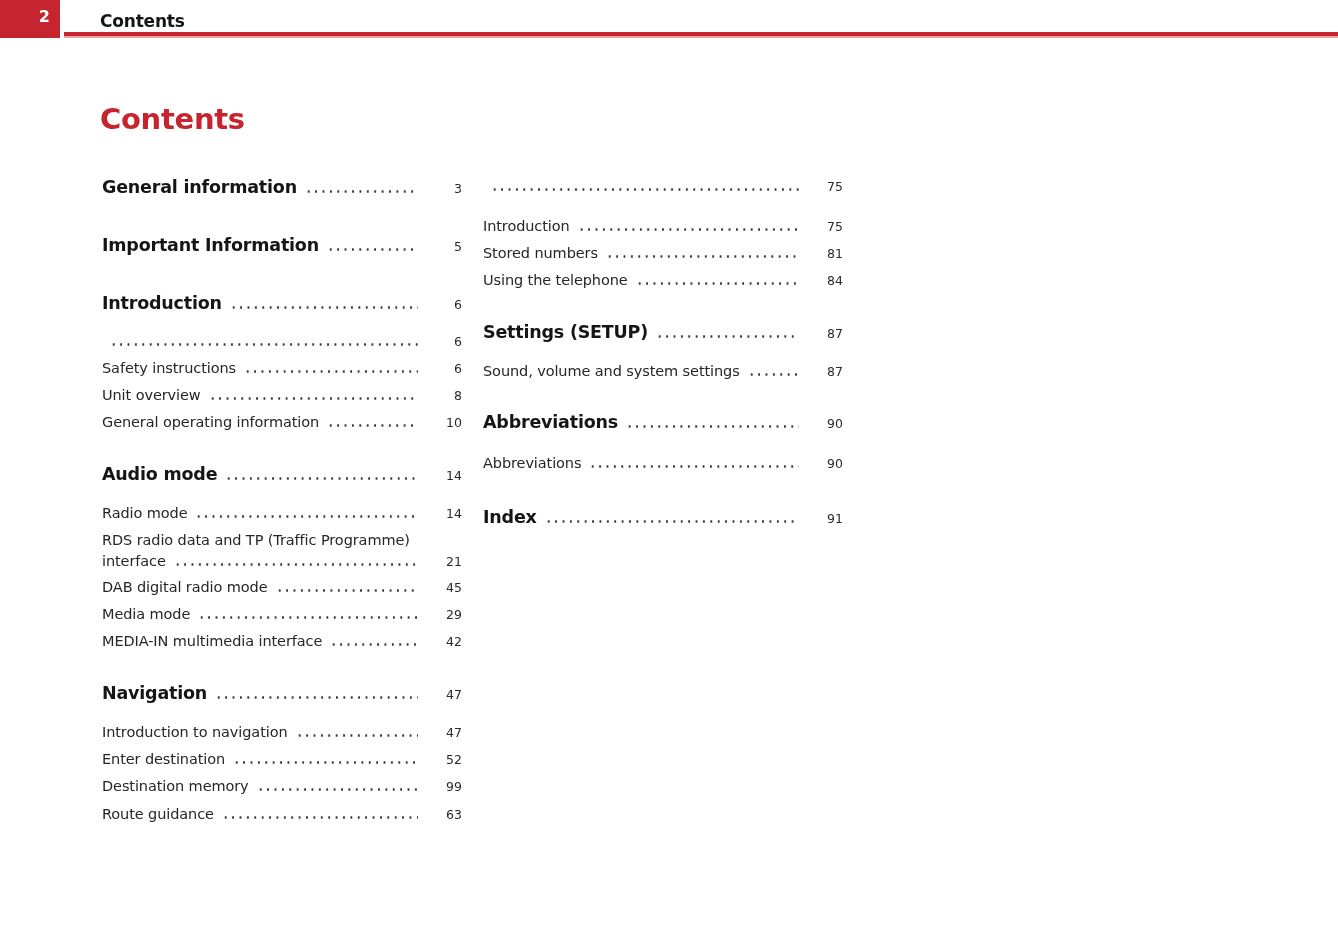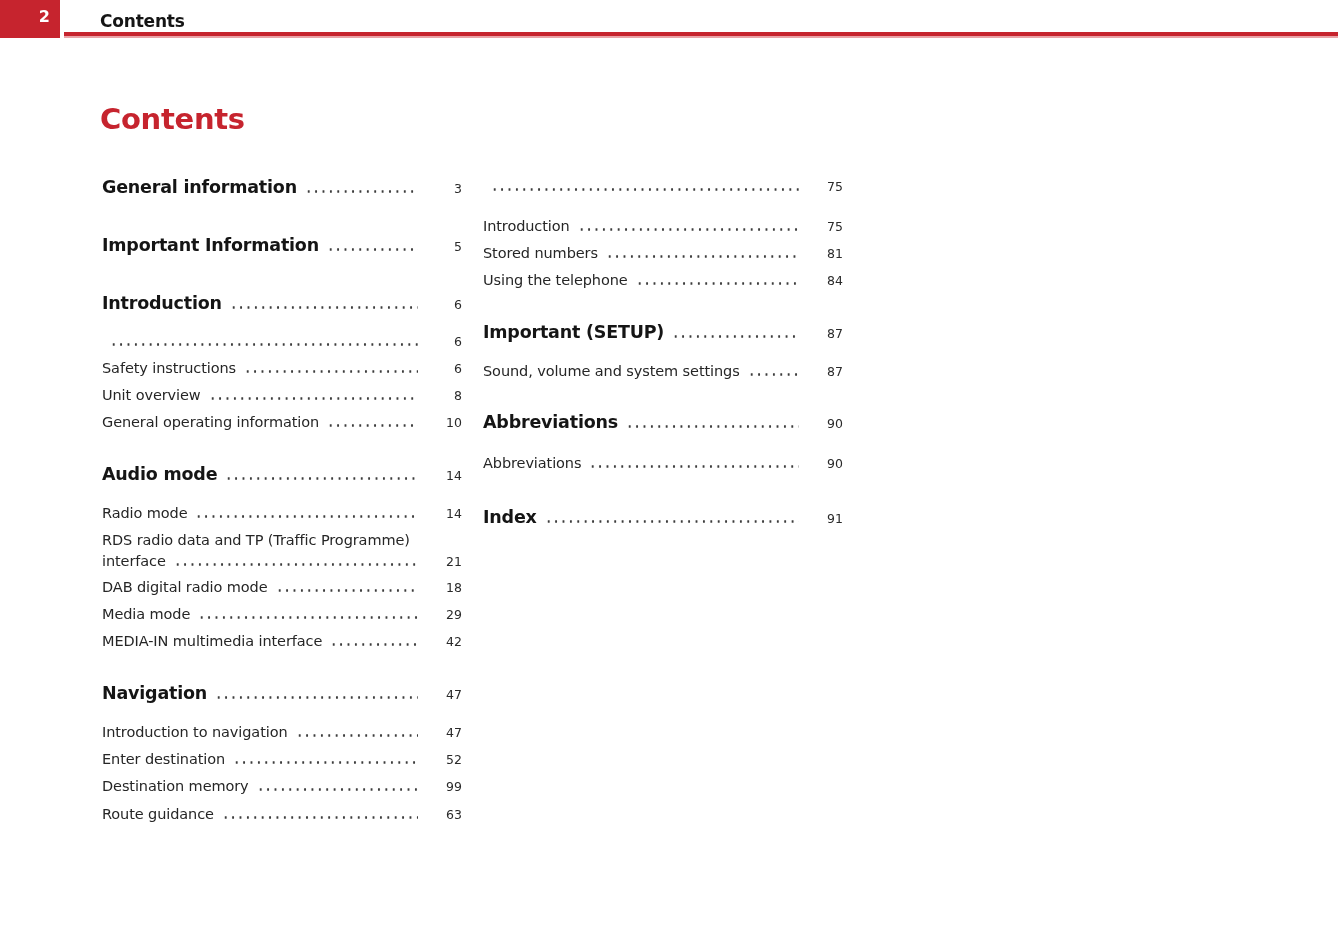--- a/index.html
+++ b/index.html
@@ -131,21 +131,21 @@
   <span class="lbl">RDS radio data and TP (Traffic Programme)</span>
 </div>
 <div class="row s col-l" style="top:551px">
   <span class="lbl">interface</span>
   <span class="leader"></span>
   <span class="pg">21</span>
 </div>
 <div class="row s col-l" style="top:577px">
   <span class="lbl">DAB digital radio mode</span>
   <span class="leader"></span>
-  <span class="pg">18</span>
+  <span class="pg">45</span>
 </div>
 <div class="row s col-l" style="top:604px">
   <span class="lbl">Media mode</span>
   <span class="leader"></span>
   <span class="pg">29</span>
 </div>
 <div class="row s col-l" style="top:631px">
   <span class="lbl">MEDIA-IN multimedia interface</span>
   <span class="leader"></span>
   <span class="pg">42</span>
@@ -189,21 +189,21 @@
   <span class="lbl">Stored numbers</span>
   <span class="leader"></span>
   <span class="pg">81</span>
 </div>
 <div class="row s col-r" style="top:270px">
   <span class="lbl">Using the telephone</span>
   <span class="leader"></span>
   <span class="pg">84</span>
 </div>
 <div class="row h col-r" style="top:321px">
-  <span class="lbl">Important (SETUP)</span>
+  <span class="lbl">Settings (SETUP)</span>
   <span class="leader"></span>
   <span class="pg">87</span>
 </div>
 <div class="row s col-r" style="top:361px">
   <span class="lbl">Sound, volume and system settings</span>
   <span class="leader"></span>
   <span class="pg">87</span>
 </div>
 <div class="row h col-r" style="top:411px">
   <span class="lbl">Abbreviations</span>

